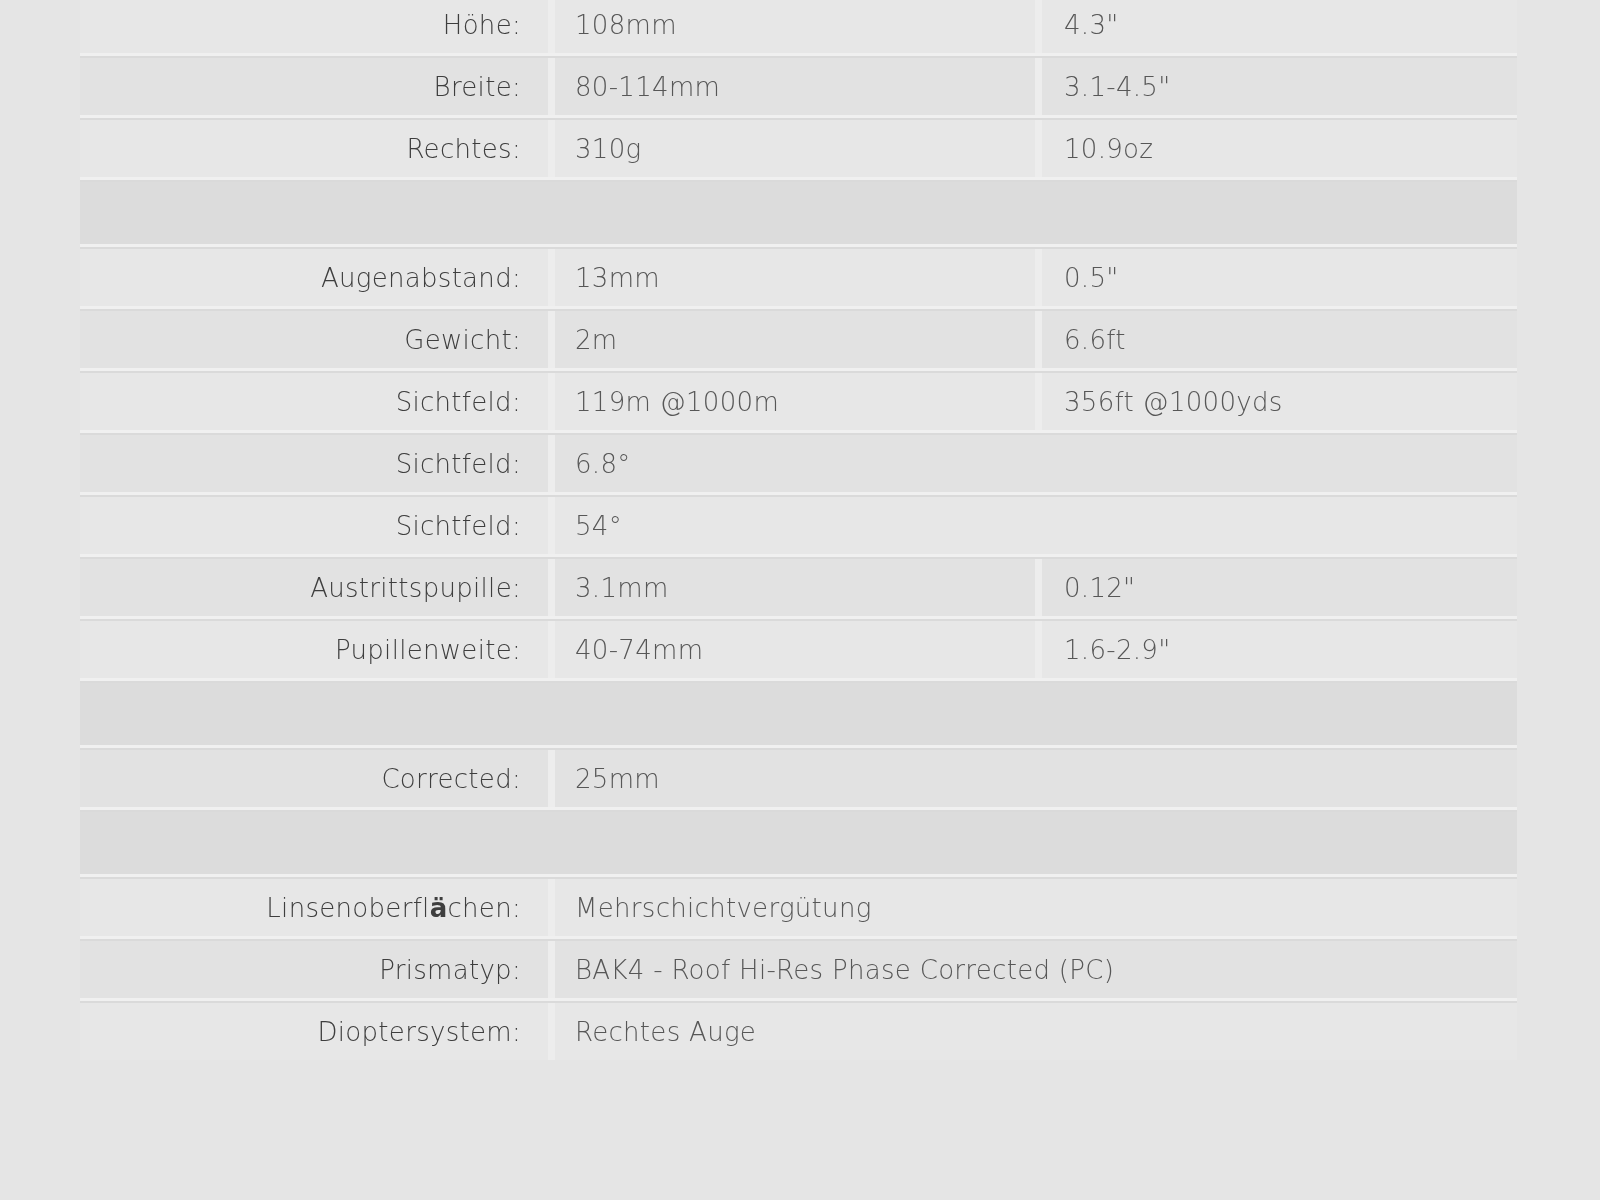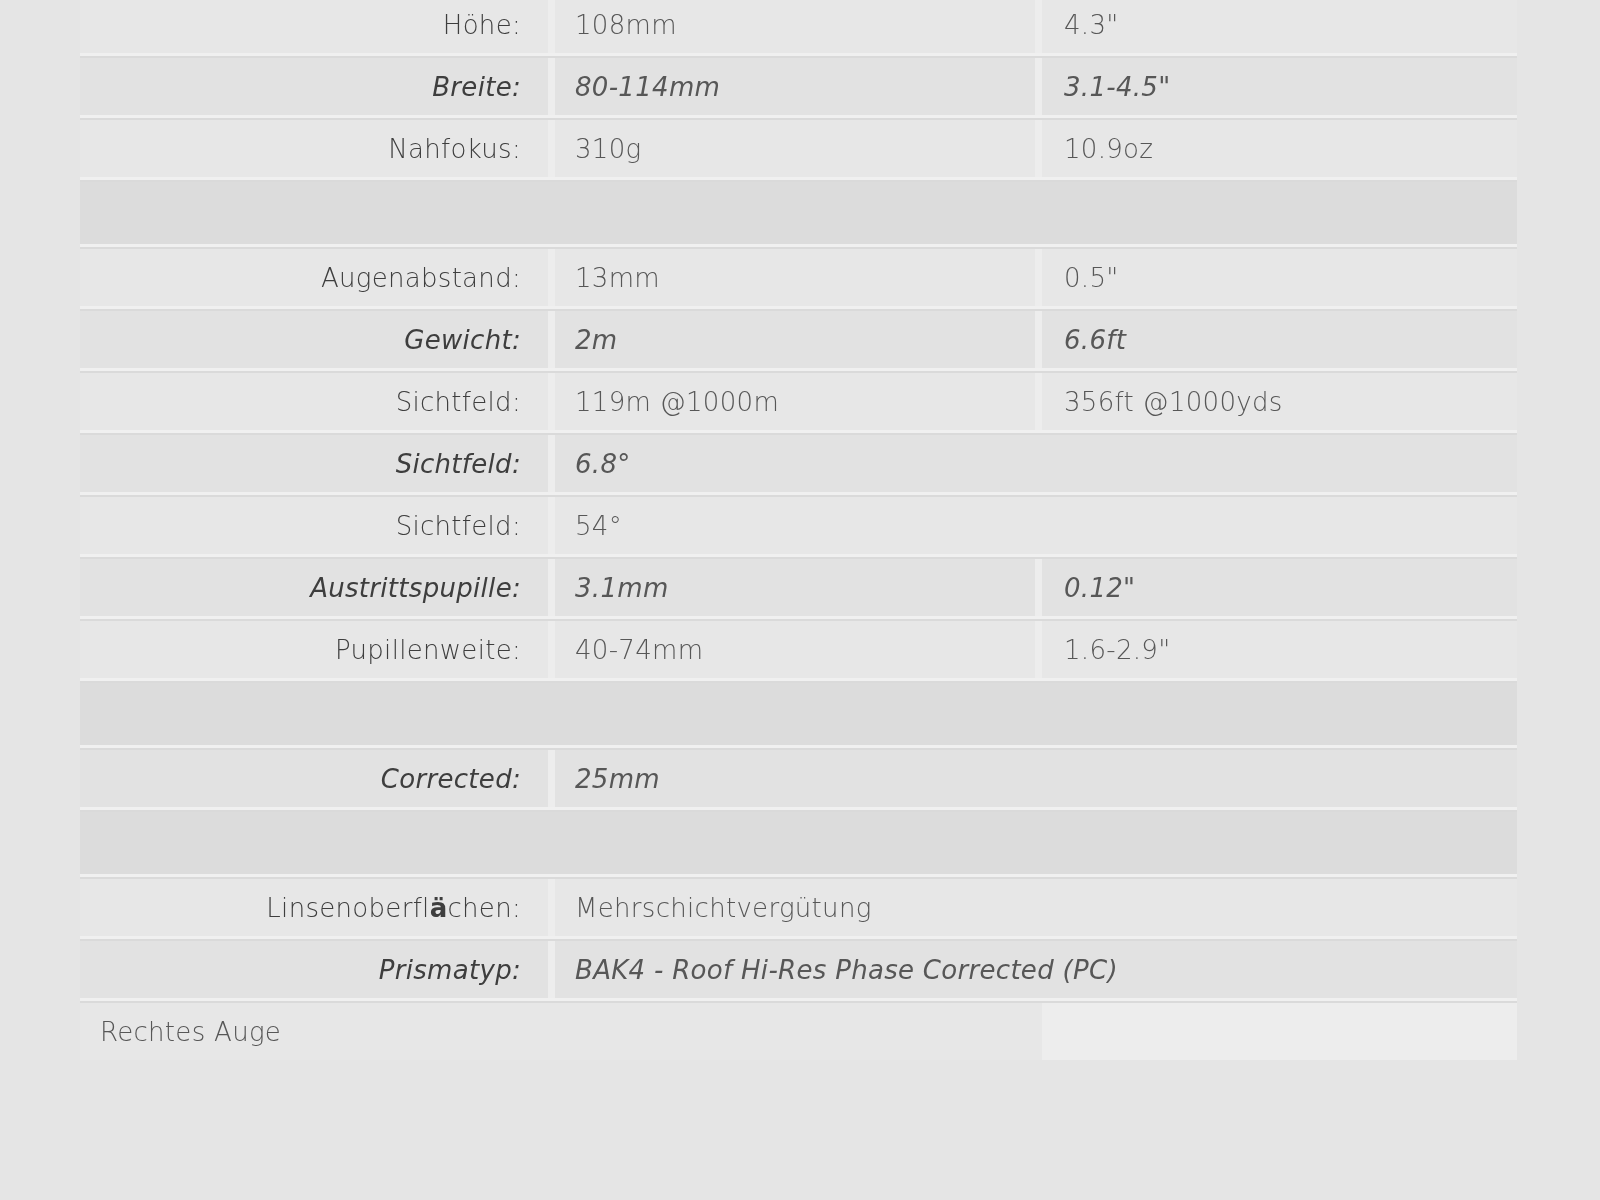--- a/index.html
+++ b/index.html
@@ -36,21 +36,21 @@
   .cell {
     display: flex;
     align-items: center;
     box-sizing: border-box;
     font-size: 26px;
     letter-spacing: 0.3px;
     white-space: nowrap;
     overflow: hidden;
   }
   .r-light .cell { background: #e7e7e7; }
-  .r-dark  .cell { background: #e2e2e2; font-style: italic; }
+  .r-dark  .cell { background: #e2e2e2; }
   .c-label {
     width: 468px;
     justify-content: flex-end;
     padding-right: 27px;
     color: #3e3e3e;
   }
   .c-m {
     width: 480px;
     padding-left: 20px;
     color: #575757;
@@ -78,21 +78,21 @@
       <div class="cell c-label">Höhe:</div>
       <div class="cell c-m">108mm</div>
       <div class="cell c-i">4.3"</div>
     </div>
     <div class="row r-dark">
       <div class="cell c-label">Breite:</div>
       <div class="cell c-m">80-114mm</div>
       <div class="cell c-i">3.1-4.5"</div>
     </div>
     <div class="row r-light">
-      <div class="cell c-label">Nahfokus:</div>
+      <div class="cell c-label">Rechtes:</div>
       <div class="cell c-m">310g</div>
       <div class="cell c-i">10.9oz</div>
     </div>
     <div class="band"></div>
     <div class="row r-light">
       <div class="cell c-label">Augenabstand:</div>
       <div class="cell c-m">13mm</div>
       <div class="cell c-i">0.5"</div>
     </div>
     <div class="row r-dark">
@@ -135,15 +135,16 @@
         <span class="seg-bold">ä</span>
         <span>chen:</span>
       </div>
       <div class="cell c-wide">Mehrschichtvergütung</div>
     </div>
     <div class="row r-dark">
       <div class="cell c-label">Prismatyp:</div>
       <div class="cell c-wide">BAK4 - Roof Hi-Res Phase Corrected (PC)</div>
     </div>
     <div class="row r-light">
+      <div class="cell c-label">Dioptersystem:</div>
       <div class="cell c-wide">Rechtes Auge</div>
     </div>
   </main>
 
 </body></html>

